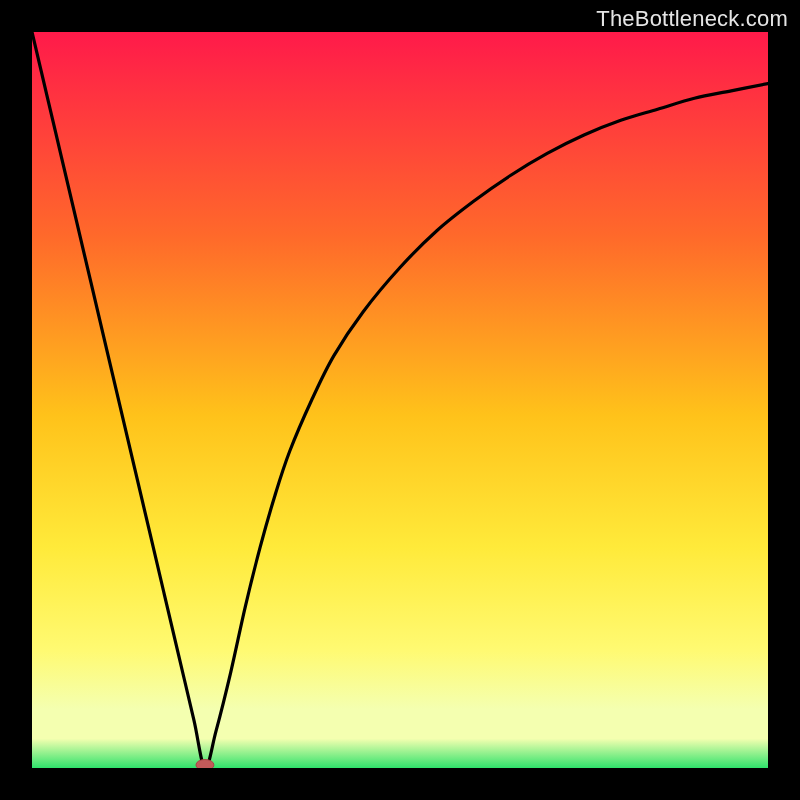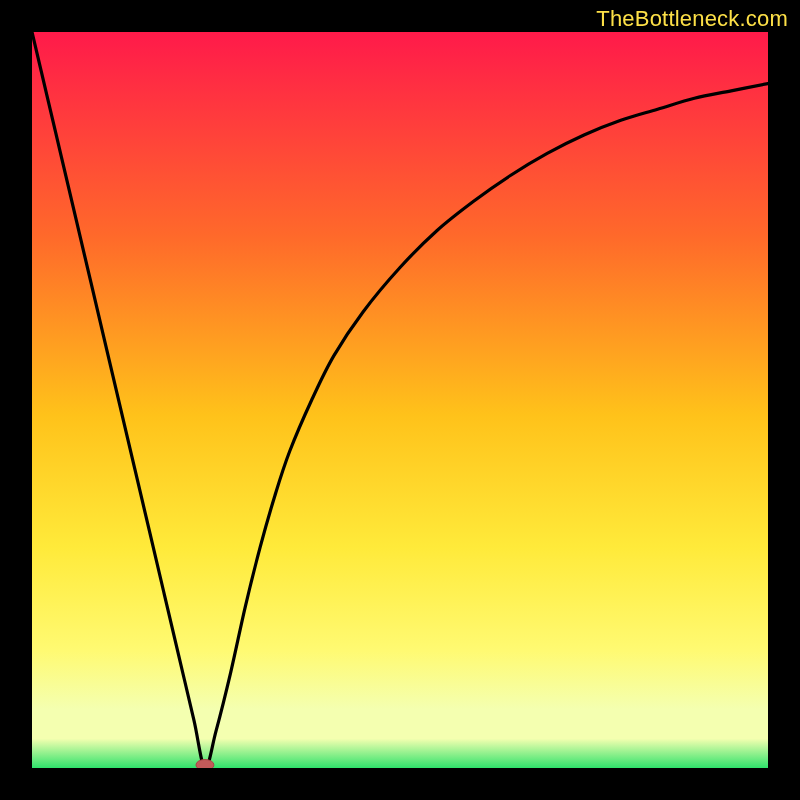--- a/index.html
+++ b/index.html
@@ -29,21 +29,21 @@
     position: absolute;
     left: 0;
     top: 0;
     width: 100%;
     height: 100%;
   }
   .watermark {
     position: absolute;
     top: 6px;
     right: 12px;
-    color: #fde047;
+    color: #e5e5e5;
     font-size: 22px;
     font-weight: 500;
     letter-spacing: 0.2px;
     pointer-events: none;
   }
   svg {
     position: absolute;
     left: 0;
     top: 0;
   }

